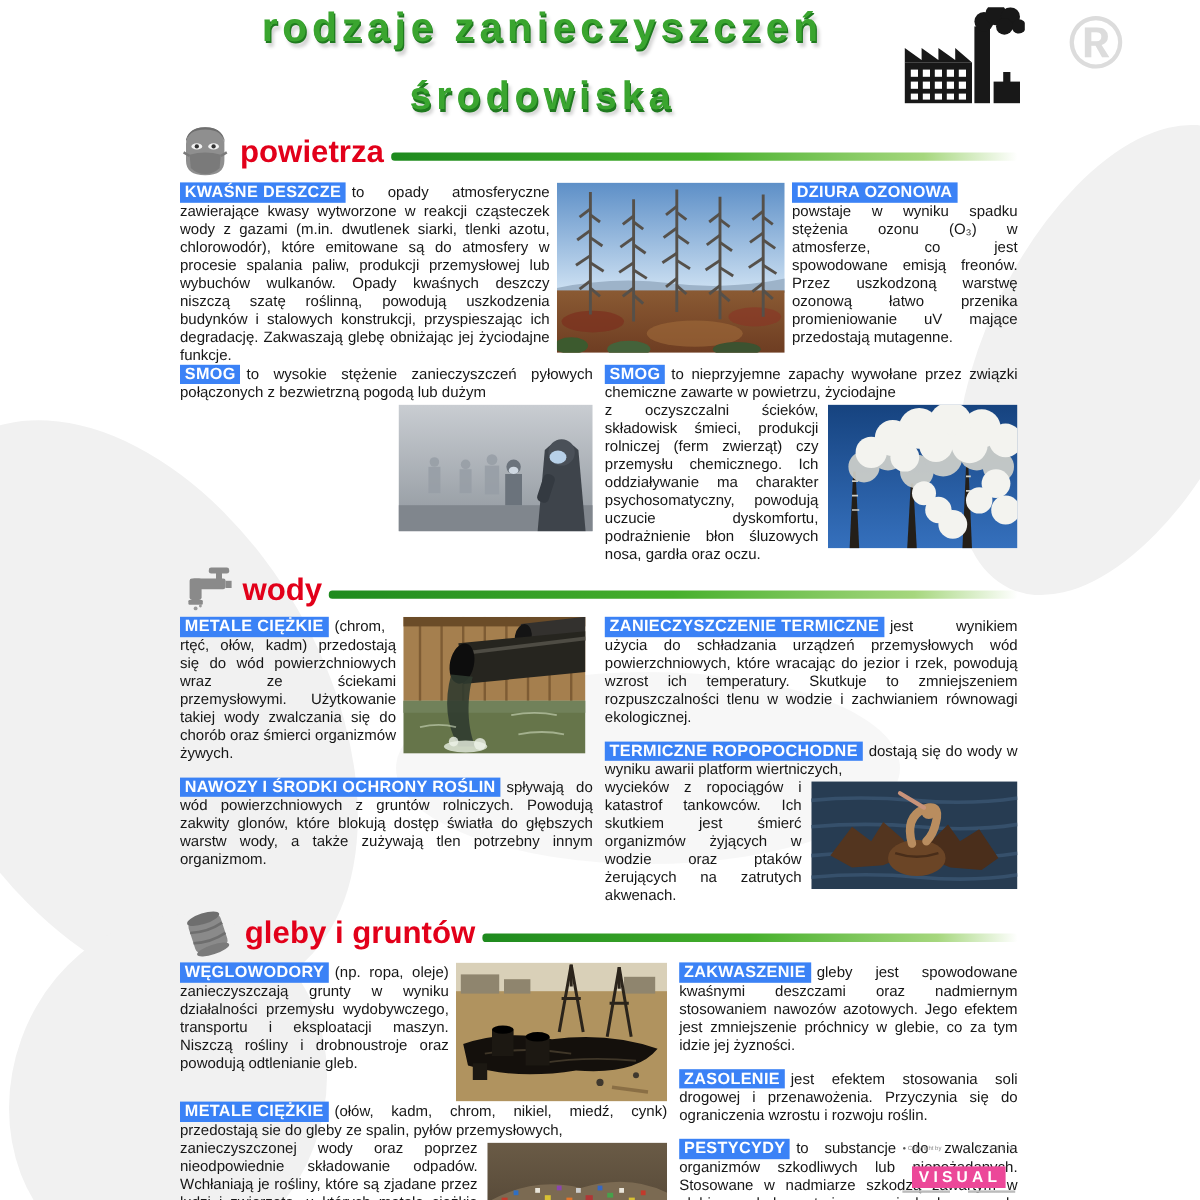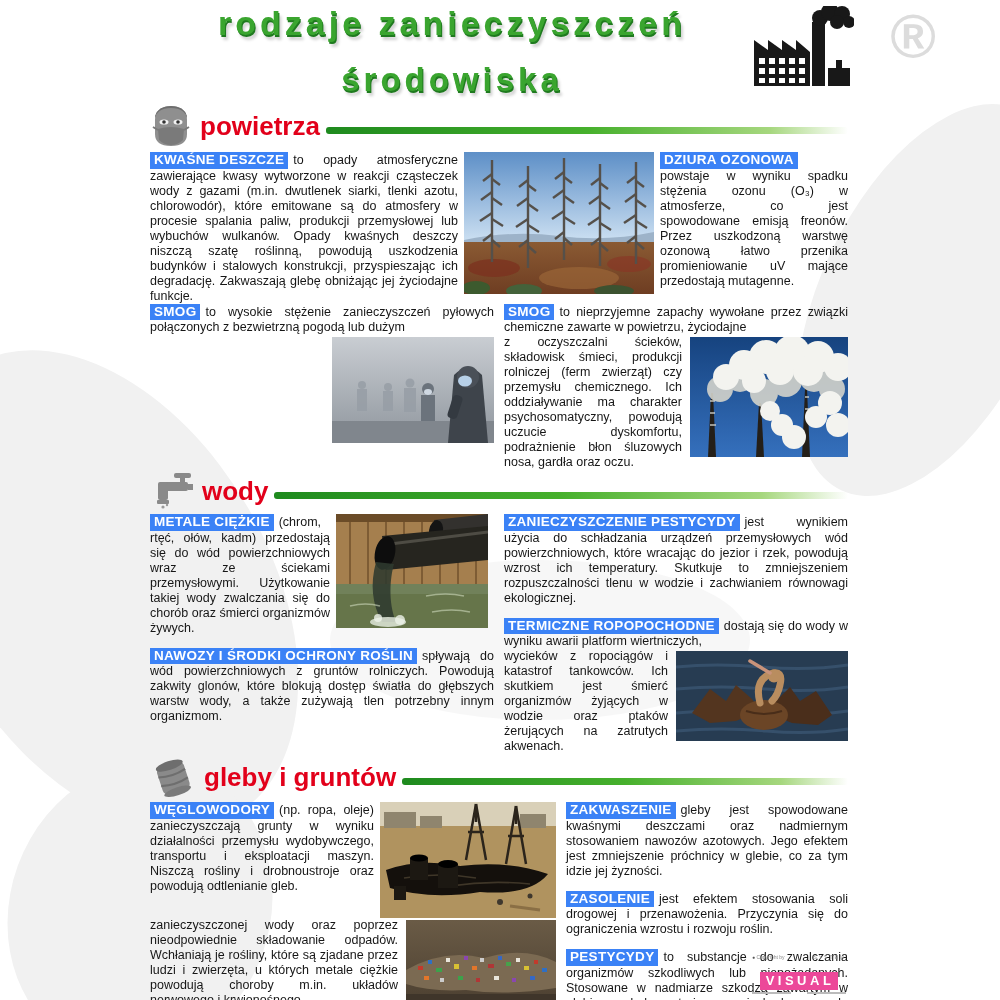--- a/index.html
+++ b/index.html
@@ -329,21 +329,21 @@
           <div class="mt12">
             <p class="para">
               <span class="tag">NAWOZY I ŚRODKI OCHRONY ROŚLIN</span><span>spływają do wód powierzchniowych z gruntów rolniczych. Powodują zakwity glonów, które blokują dostęp światła do głębszych warstw wody, a także zużywają tlen potrzebny innym organizmom.</span>
             </p>
           </div>
         </div>
 
         <div class="grow">
           <div>
             <p class="para">
-              <span class="tag">ZANIECZYSZCZENIE PESTYCYDY</span><span>jest wynikiem użycia do schładzania urządzeń przemysłowych wód powierzchniowych, które wracając do jezior i rzek, powodują wzrost ich temperatury. Skutkuje to zmniejszeniem rozpuszczalności tlenu w wodzie i zachwianiem równowagi ekologicznej.</span>
+              <span class="tag">ZANIECZYSZCZENIE TERMICZNE</span><span>jest wynikiem użycia do schładzania urządzeń przemysłowych wód powierzchniowych, które wracając do jezior i rzek, powodują wzrost ich temperatury. Skutkuje to zmniejszeniem rozpuszczalności tlenu w wodzie i zachwianiem równowagi ekologicznej.</span>
             </p>
           </div>
           <div class="mt12">
             <p class="para">
               <span class="tag">TERMICZNE ROPOPOCHODNE</span><span>dostają się do wody w wyniku awarii platform wiertniczych,</span>
             </p>
             <div class="flow">
               <div class="photo fr">
                 <svg width="172" height="90" viewBox="0 0 172 90">
                   <rect width="172" height="90" fill="#273c52"></rect>
@@ -411,20 +411,23 @@
                     <ellipse cx="68" cy="62" rx="10" ry="4" fill="#000"></ellipse>
                   <rect x="14" y="84" width="12" height="14"></rect>
                 </g>
                 <circle cx="120" cy="100" r="3" fill="#3f382e"></circle>
                   <circle cx="150" cy="94" r="2.5" fill="#3f382e"></circle>
                 <path d="M130 104 L160 108" stroke="#8a6f45" stroke-width="3"></path>
               </svg>
             </div>
           </div>
           <div class="mt10">
+            <p class="para">
+              <span class="tag">METALE CIĘŻKIE</span><span>(ołów, kadm, chrom, nikiel, miedź, cynk) przedostają sie do gleby ze spalin, pyłów przemysłowych,</span>
+            </p>
             <div class="flow">
               <div class="photo fr">
                 <svg width="150" height="100" viewBox="0 0 150 100">
                   <defs>
                       <linearGradient id="dirt" x1="0" y1="0" x2="0" y2="1">
                         <stop offset="0" stop-color="#6a5b46"></stop>
                         <stop offset="1" stop-color="#473b2d"></stop>
                       </linearGradient>
                     </defs>
                   <rect width="150" height="100" fill="url(#dirt)"></rect>

